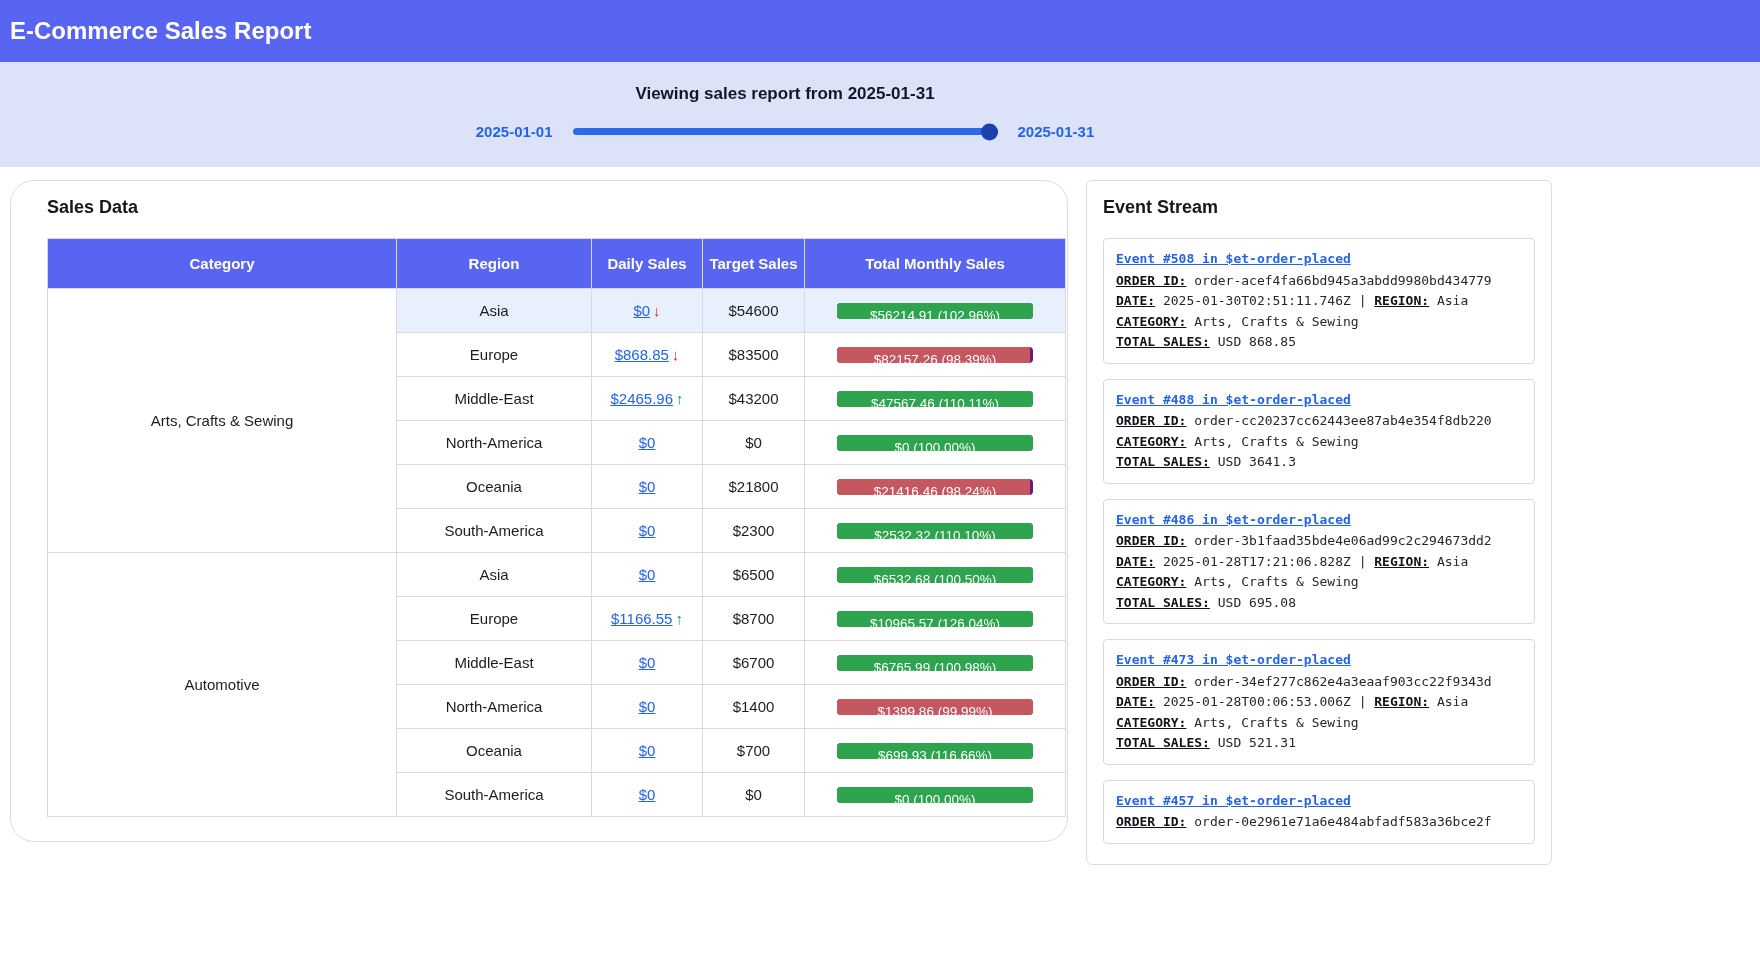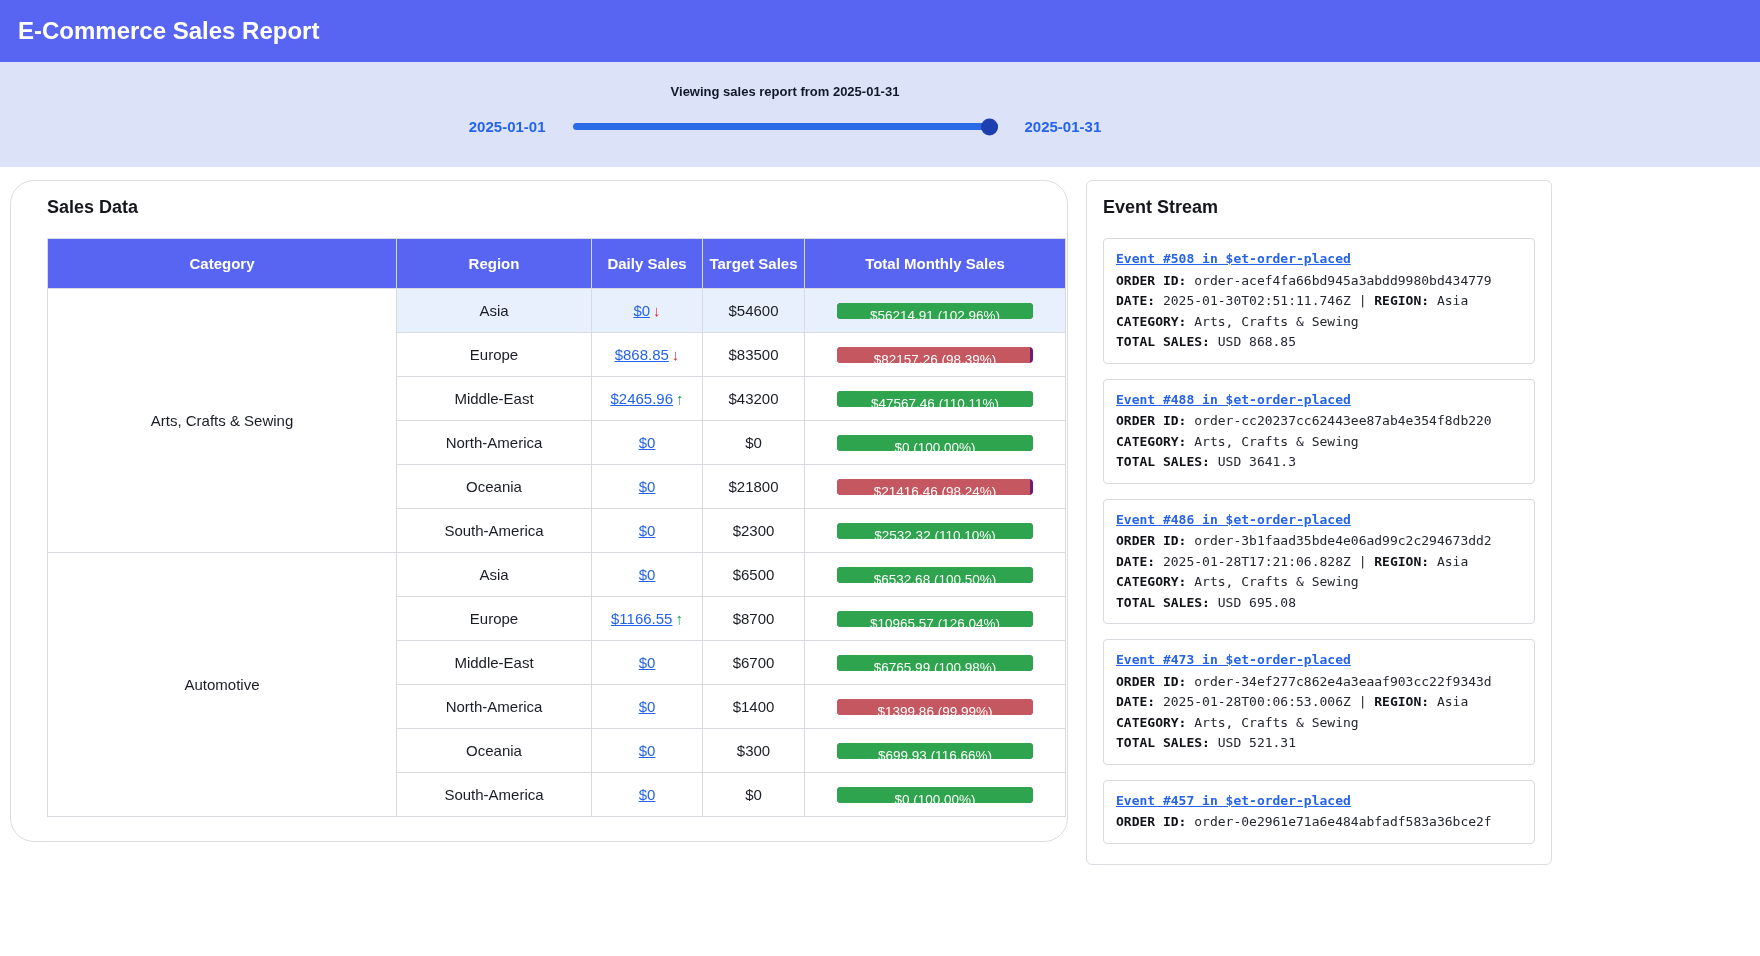--- a/index.html
+++ b/index.html
@@ -5,31 +5,31 @@
   * { box-sizing: border-box; margin: 0; padding: 0; }
   html, body {
     width: 1760px; height: 956px; overflow: hidden;
     background: #ffffff;
     font-family: "Liberation Sans", sans-serif;
     color: #1a1d24;
   }
   
   .app-header {
     height: 62px; background: #5865f2;
-    display: flex; align-items: center; padding: 0 18px;
+    display: flex; align-items: center; padding: 0 10px;
   }
   .app-header h1 { color: #fff; font-size: 24px; font-weight: 700; }
 
   
   .filter-band { height: 105px; background: #dce3f8; }
   .filter-inner { width: 1570px; padding-top: 22px; text-align: center; }
-  .filter-title { font-size: 13px; font-weight: 700; color: #111827; }
+  .filter-title { font-size: 17px; font-weight: 700; color: #111827; }
   .slider-row {
     margin-top: 19px; display: flex; align-items: center;
-    justify-content: center; gap: 27px;
+    justify-content: center; gap: 20px;
   }
   .slider-label { color: #2563eb; font-weight: 700; font-size: 15px; }
   .slider-track {
     position: relative; width: 425px; height: 7px;
     background: #2b6be8; border-radius: 4px; cursor: pointer;
   }
   .slider-thumb {
     position: absolute; right: 0; top: 50%; transform: translateY(-50%);
     width: 17px; height: 17px; border-radius: 50%; background: #1e40af;
     cursor: grab;
@@ -78,21 +78,21 @@
     border: 1px solid #d9d9df; border-radius: 4px;
     padding: 10px 12px; margin-bottom: 15px;
     font-family: "DejaVu Sans Mono", monospace;
     font-size: 13px; line-height: 20.5px; color: #24272e;
   }
   .event-box:last-child { margin-bottom: 0; }
   .event-title {
     display: inline-block; color: #2563eb; font-weight: 700;
     text-decoration: underline; margin-bottom: 1px;
   }
-  .event-box b { color: #101217; font-weight: 700; }
+  .event-box b { color: #101217; font-weight: 700; text-decoration: underline; }
 </style>
 </head>
 <body>
 
 <header class="app-header">
   <h1>E-Commerce Sales Report</h1>
 </header>
 
 <section class="filter-band">
   <div class="filter-inner">
@@ -237,21 +237,21 @@
             <td>
               <div class="progress">
                 <div class="fill red" style="width: 99.99%;"></div>
                 <div class="txt">$1399.86 (99.99%)</div>
               </div>
             </td>
           </tr>
           <tr>
             <td>Oceania</td>
             <td><a href="#" class="daily">$0</a></td>
-            <td>$300</td>
+            <td>$700</td>
             <td>
               <div class="progress">
                 <div class="fill green" style="width: 100%;"></div>
                 <div class="txt">$699.93 (116.66%)</div>
               </div>
             </td>
           </tr>
           <tr>
             <td>South-America</td>
             <td><a href="#" class="daily">$0</a></td>

